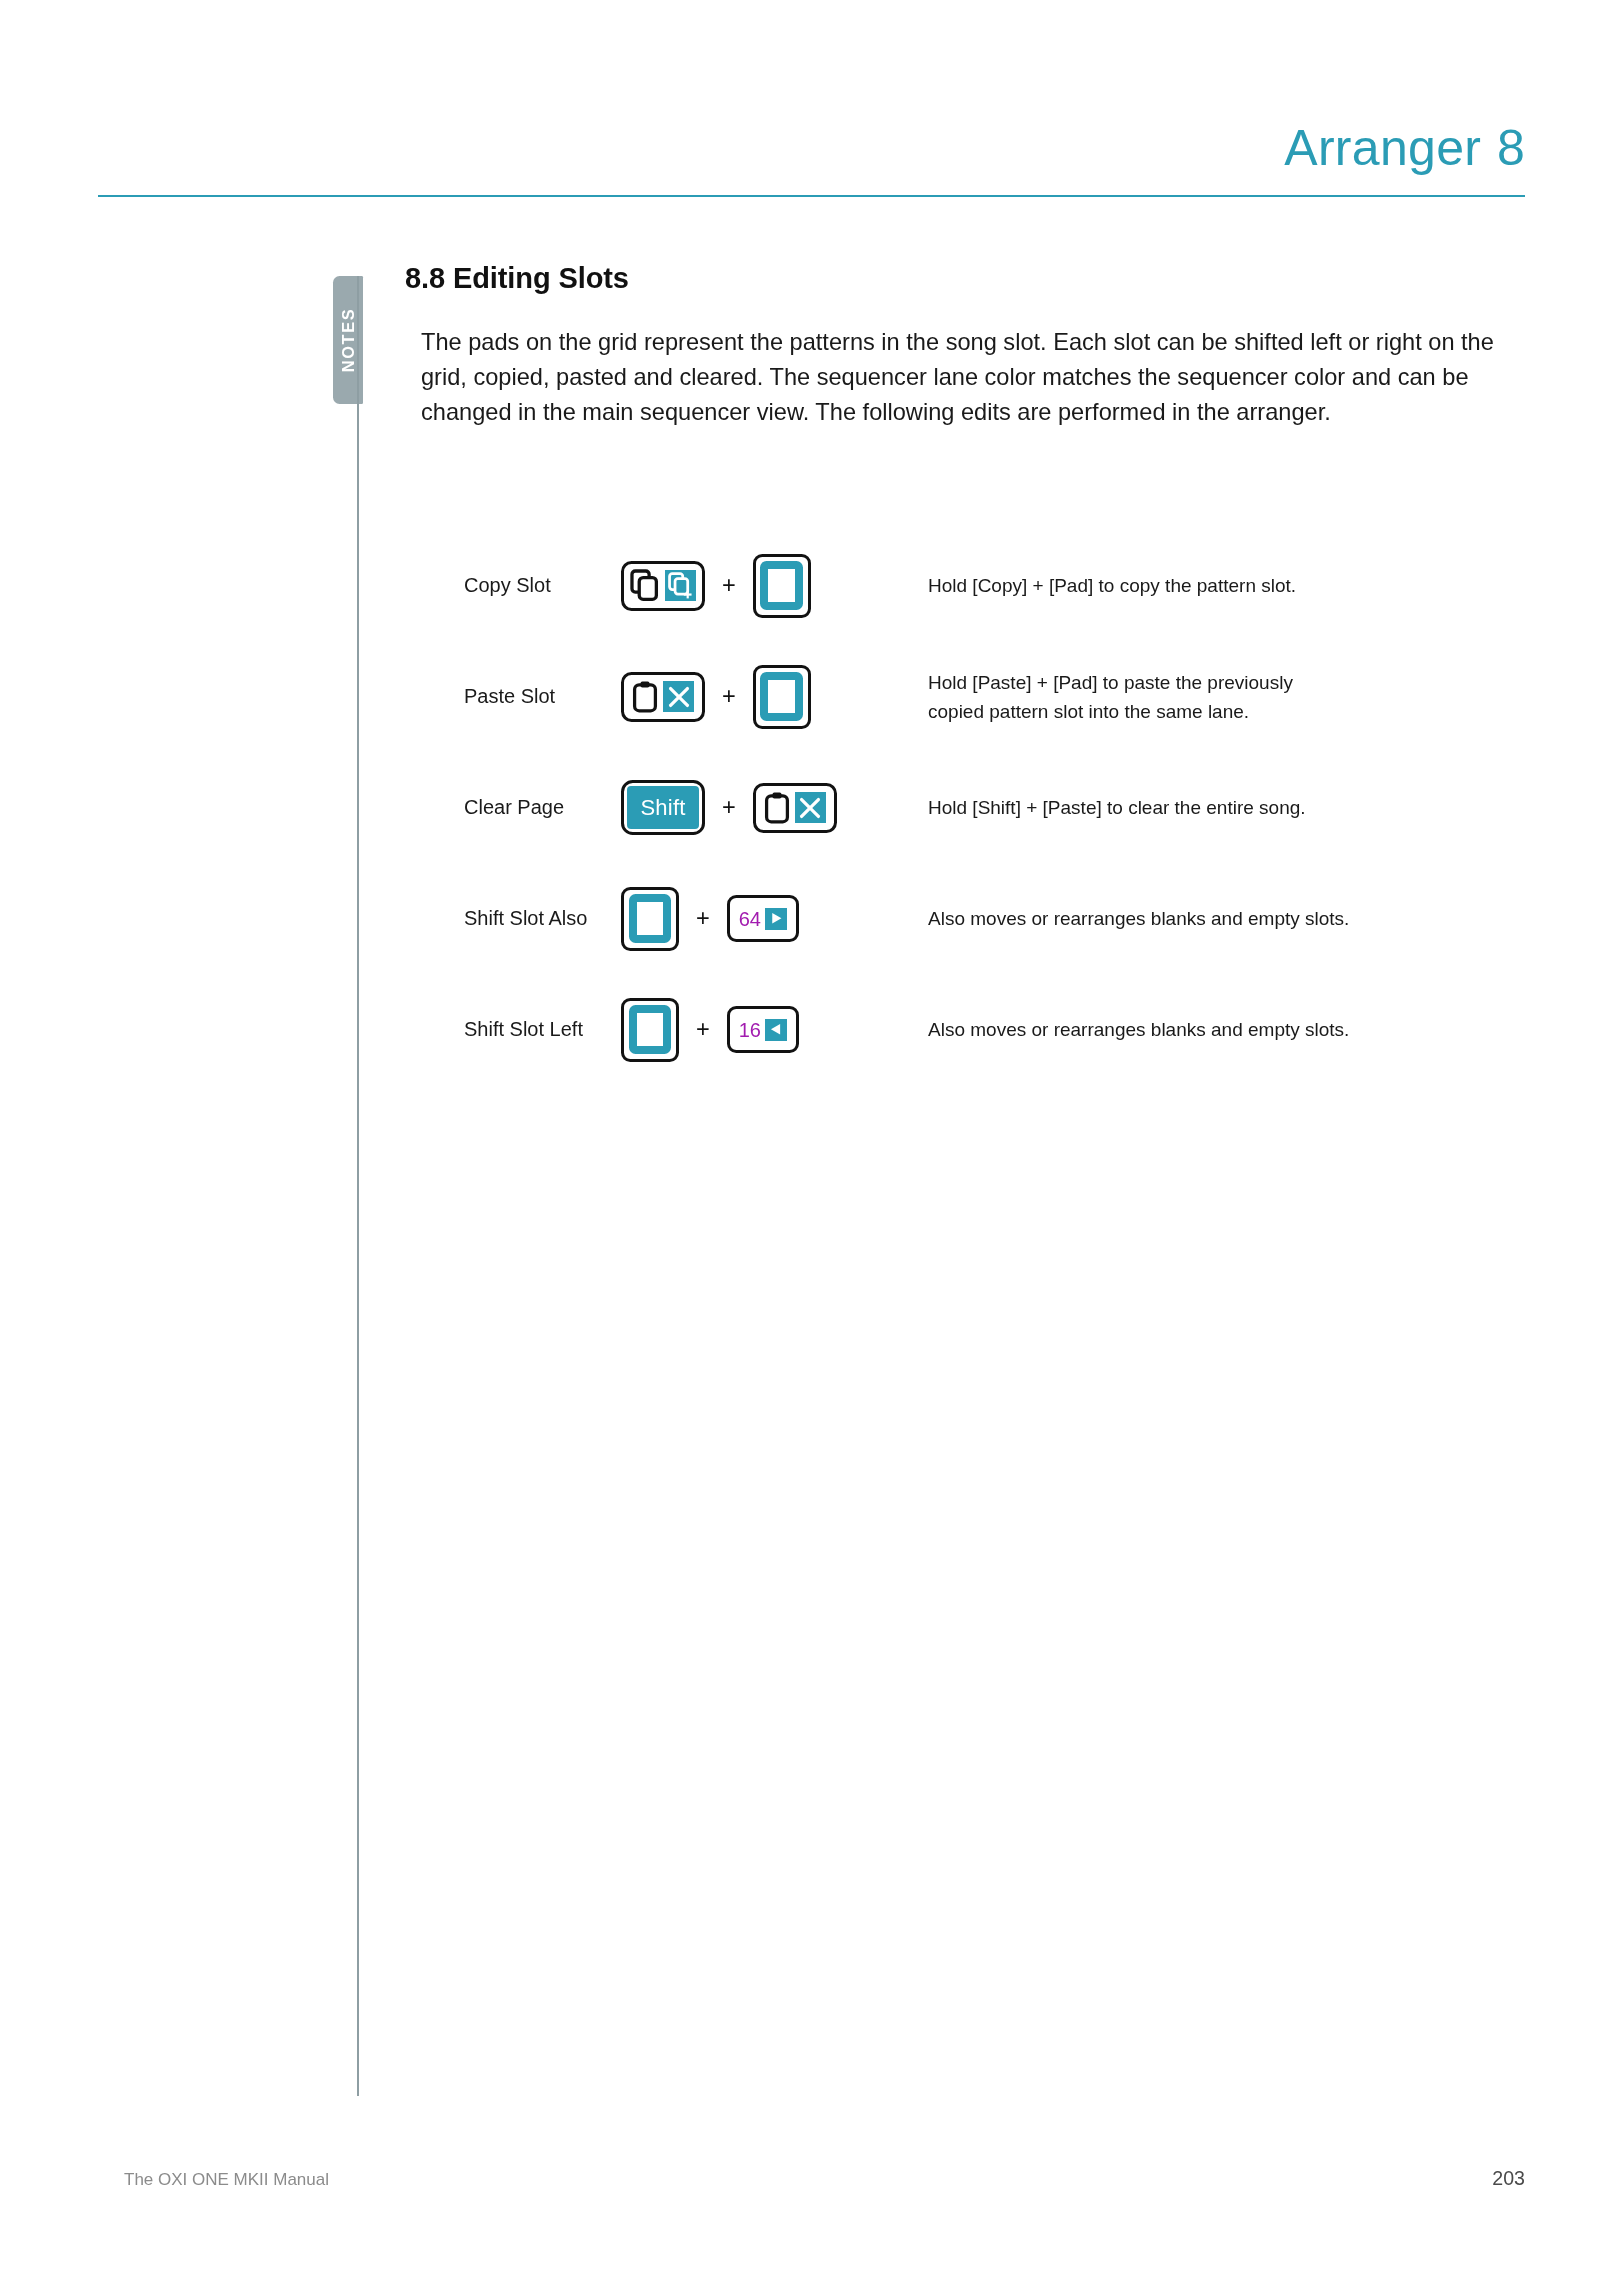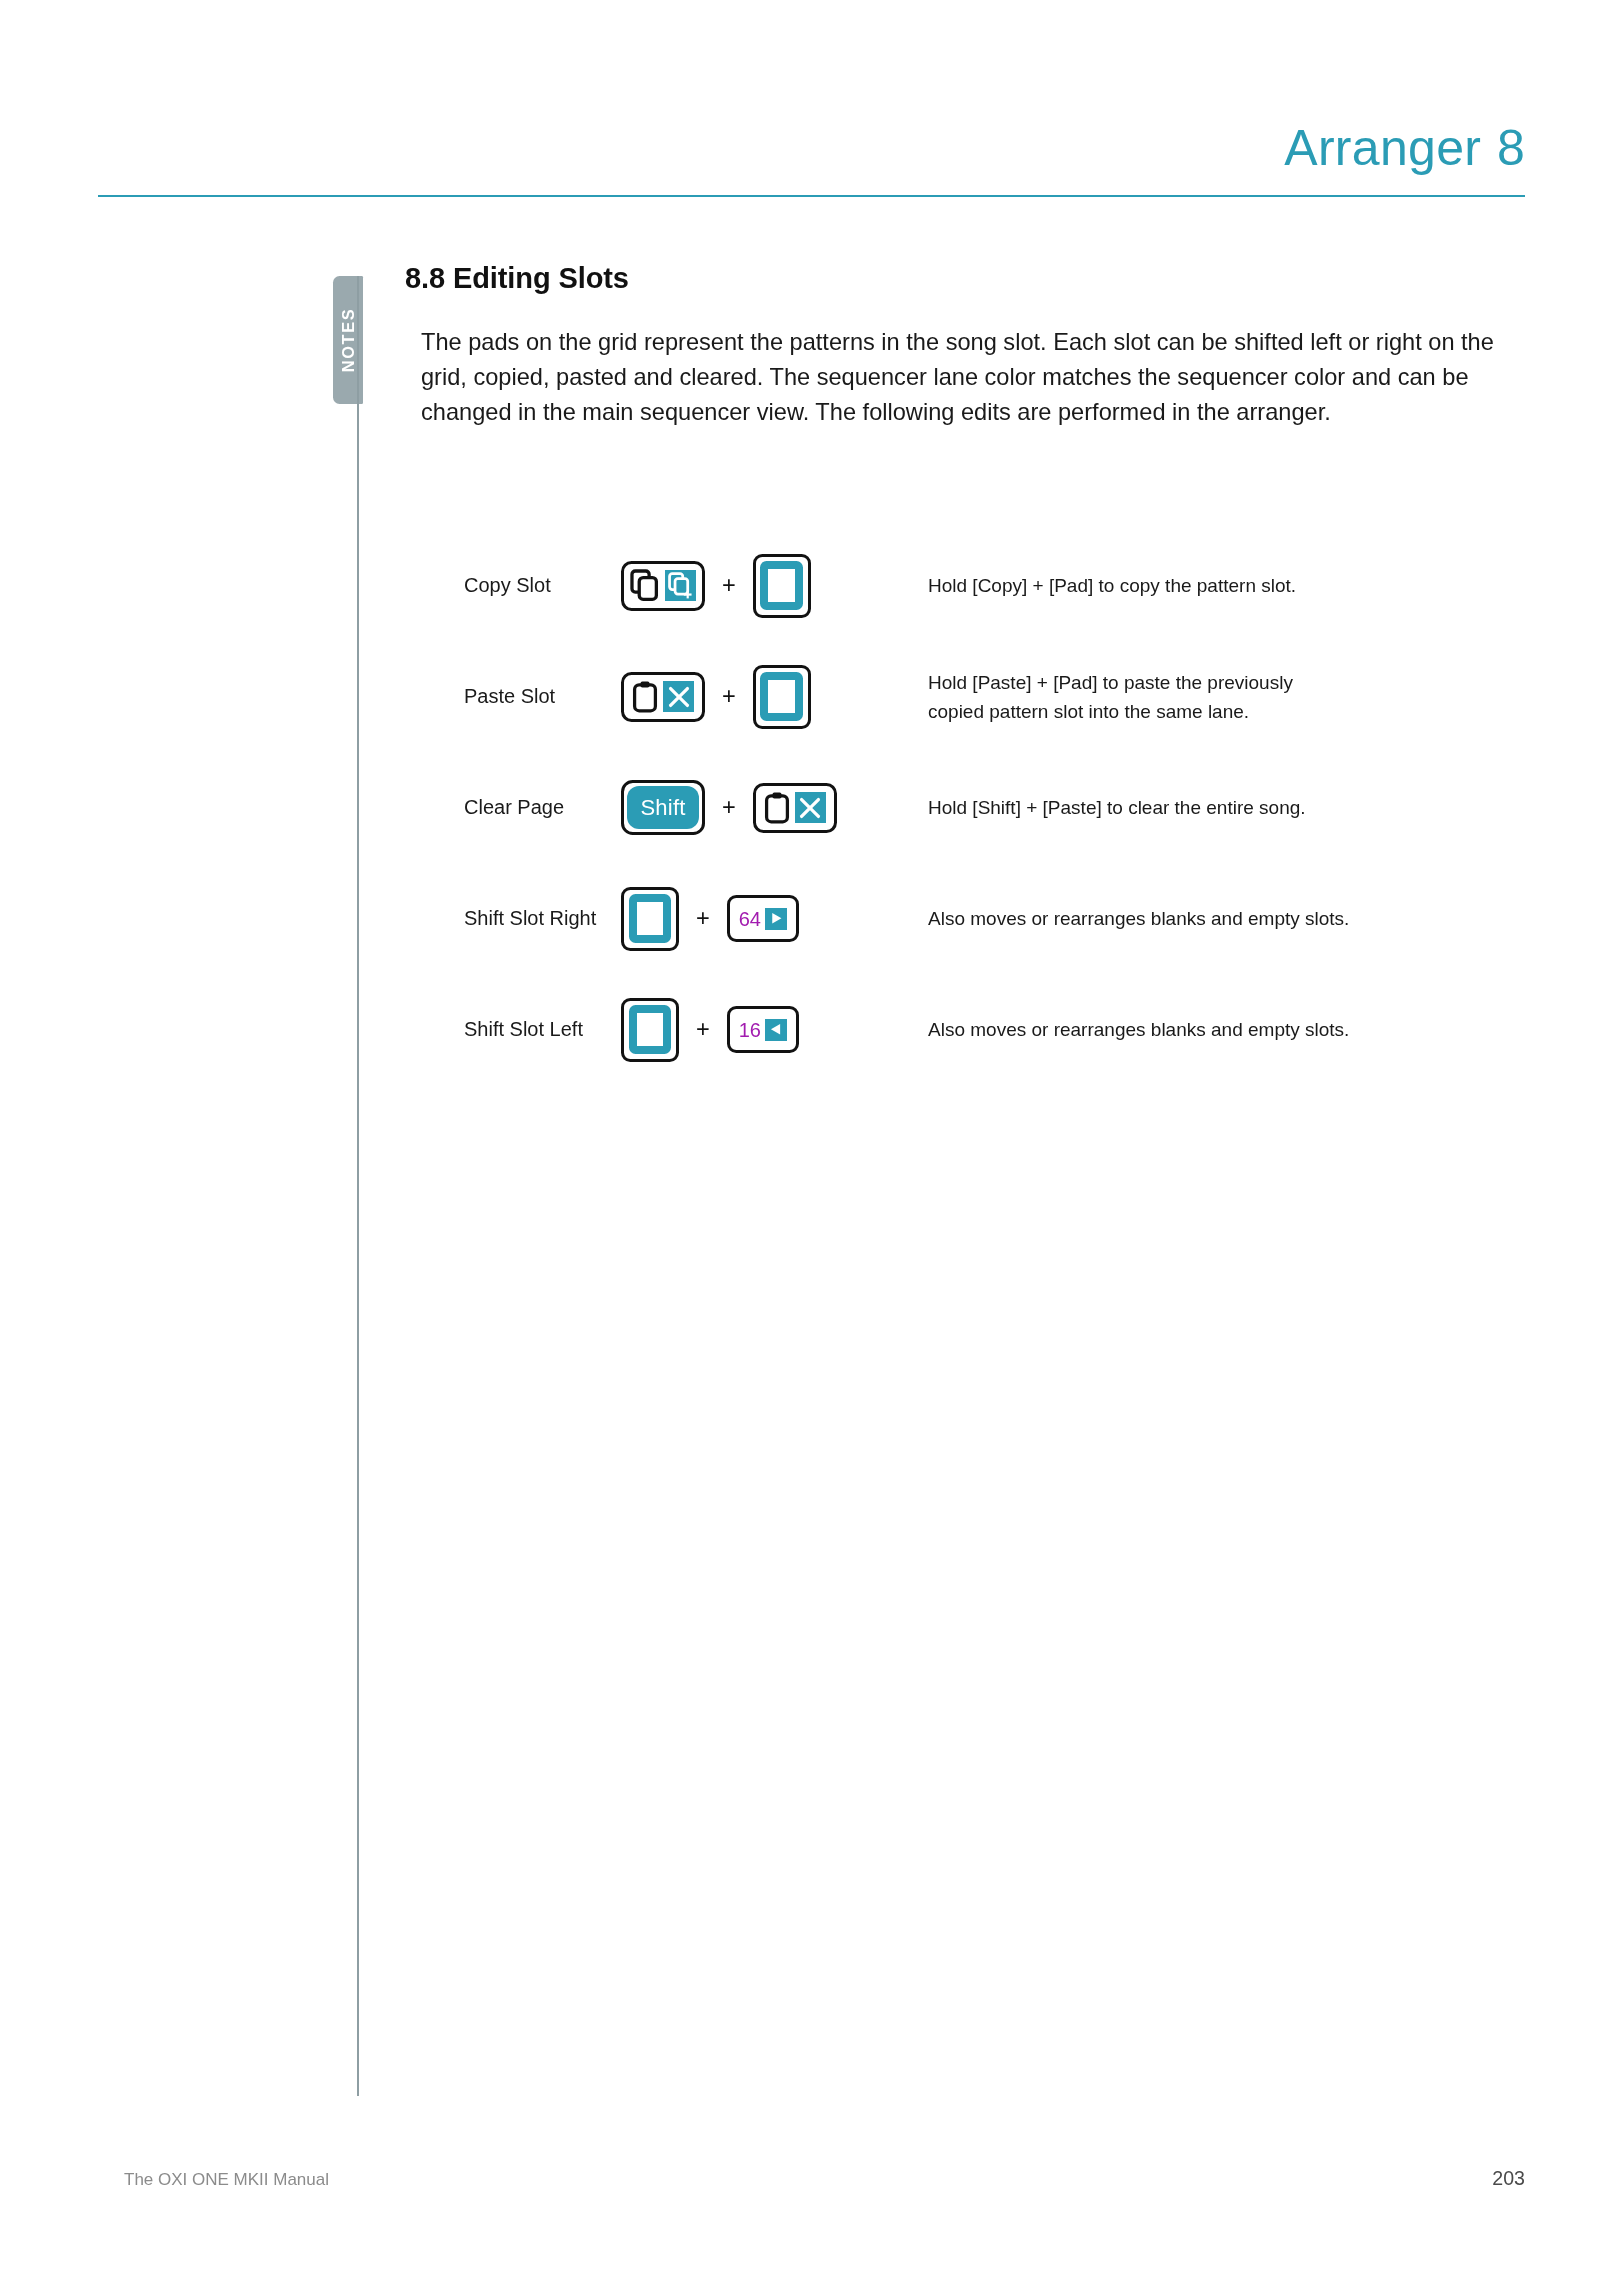--- a/index.html
+++ b/index.html
@@ -160,21 +160,21 @@
   .key-shift {
     width: 84px;
     height: 55px;
     padding: 3.3px;
     border-radius: 11.8px;
   }
   .shift-inner {
     width: 100%;
     height: 100%;
     background: #2b9cb5;
-    border-radius: 12px;
+    border-radius: 4px;
     color: #ffffff;
     font-size: 22px;
     display: flex;
     align-items: center;
     justify-content: center;
     letter-spacing: 0.2px;
   }
   .key-page {
     width: 72px;
     height: 47px;
@@ -330,21 +330,21 @@
         </span>
       </div>
     </div>
     <div class="row-desc">
       <span>Hold [Shift] + [Paste] to clear the entire song.</span>
       <span></span>
     </div>
   </div>
 
   <div class="row">
-    <div class="row-label">Shift Slot Right</div>
+    <div class="row-label">Shift Slot Also</div>
     <div class="row-keys">
       <div class="pad">
         <div class="pad-ring"></div>
       </div>
       <span class="plus">+</span>
       <div class="key key-page">
         <span class="page-num">64</span>
         <span class="teal-tile tile-36">
           <svg width="14.4" height="14.4" viewBox="0 0 22 22">
             <polygon points="5,3 19,11 5,19" fill="#ffffff"></polygon>

